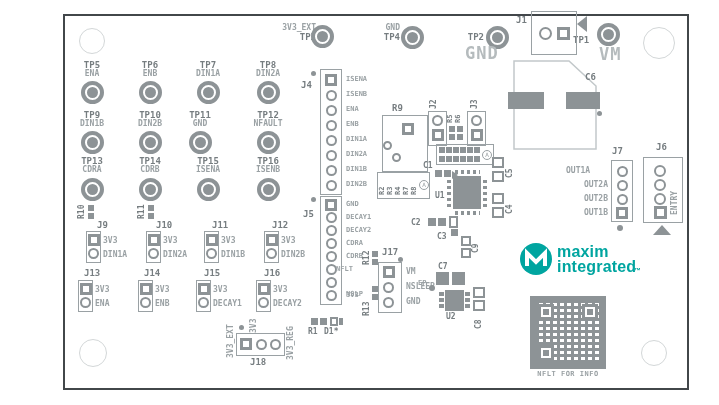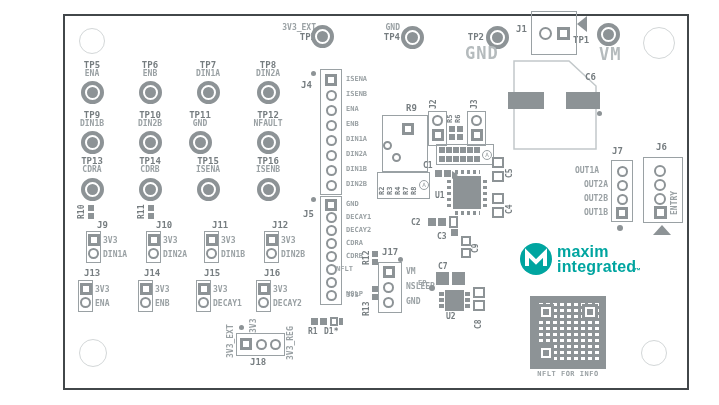--- a/index.html
+++ b/index.html
@@ -76,21 +76,21 @@
   <span class="tpa" style="left:401px;top:26px"></span>
 
   <div class="lbl l9 ref" style="left:436px;top:33px;width:48px;text-align:right">TP2</div>
   <span class="tpa" style="left:486px;top:26px"></span>
   <div class="big" style="left:465px;top:45px">GND</div>
 
   <div class="lbl l9 ref" style="left:573px;top:36px;width:24px">TP1</div>
   <span class="tpa" style="left:597px;top:23px"></span>
   <div class="big" style="left:599px;top:46px">VM</div>
 
-  <div class="lbl l9 ref" style="left:516px;top:25px">J1</div>
+  <div class="lbl l9 ref" style="left:516px;top:16px">J1</div>
   <div class="box" style="left:531px;top:11px;width:46px;height:44px"></div>
   <span class="pc" style="left:539px;top:27px;width:13px;height:13px"></span>
   <span class="ps" style="left:557px;top:27px;width:13px;height:13px"></span>
   <span class="triL" style="left:577px;top:16px"></span>
 
   <svg class="abs" style="left:512px;top:59px" width="86" height="92">
     <polygon points="2,2 57,2 84,27 84,90 2,90" fill="none" stroke="#c2c8ca" stroke-width="1.5"></polygon>
   </svg>
   <div class="sq" style="left:508px;top:92px;width:36px;height:17px"></div>
   <div class="sq" style="left:566px;top:92px;width:34px;height:17px"></div>
@@ -273,21 +273,21 @@
   <div class="lbl l7 sig" style="left:346px;top:291px">NSLP</div>
   <div class="lbl l7 sig" style="left:346px;top:292px">3V3</div>
 
   <div class="sq" style="left:311px;top:318px;width:7px;height:7px"></div>
   <div class="sq" style="left:320px;top:318px;width:7px;height:7px"></div>
   <div class="sqo" style="left:330px;top:317px;width:8px;height:9px"></div>
   <div class="sq" style="left:339px;top:318px;width:4px;height:7px"></div>
   <div class="lbl l8 ref" style="left:308px;top:328px">R1</div>
   <div class="lbl l8 ref" style="left:324px;top:328px">D1*</div>
 
-  <div class="lbl l9 ref" style="left:406px;top:104px">R9</div>
+  <div class="lbl l9 ref" style="left:392px;top:104px">R9</div>
   <div class="box" style="left:382px;top:115px;width:46px;height:57px"></div>
   <span class="ps" style="left:402px;top:123px"></span>
   <span class="pc" style="left:383px;top:141px;width:9px;height:9px"></span>
   <span class="pc" style="left:392px;top:153px;width:9px;height:9px"></span>
 
   <div class="box" style="left:377px;top:172px;width:53px;height:27px"></div>
   <div class="lbl l7 v ref" style="left:379px;top:175px;height:20px">R2</div>
   <div class="lbl l7 v ref" style="left:387px;top:175px;height:20px">R3</div>
   <div class="lbl l7 v ref" style="left:395px;top:175px;height:20px">R4</div>
   <div class="lbl l7 v ref" style="left:403px;top:175px;height:20px">R7</div>
@@ -384,21 +384,21 @@
   <div class="sqo" style="left:473px;top:287px;width:12px;height:11px"></div>
   <div class="sqo" style="left:473px;top:300px;width:12px;height:11px"></div>
   <div class="lbl l8 v ref" style="left:475px;top:313px;height:16px">C8</div>
 
   <div class="lbl l9 ref" style="left:612px;top:147px">J7</div>
   <div class="box" style="left:611px;top:160px;width:22px;height:62px"></div>
   <span class="pc" style="left:617px;top:166px"></span>
   <span class="pc" style="left:617px;top:180px"></span>
   <span class="pc" style="left:617px;top:194px"></span>
   <span class="ps" style="left:616px;top:207px"></span>
-  <div class="lbl l8 sig" style="left:566px;top:167px;width:42px;text-align:center">OUT1A</div>
+  <div class="lbl l8 sig" style="left:566px;top:167px;width:42px;text-align:left">OUT1A</div>
   <div class="lbl l8 sig" style="left:566px;top:181px;width:42px;text-align:right">OUT2A</div>
   <div class="lbl l8 sig" style="left:566px;top:195px;width:42px;text-align:right">OUT2B</div>
   <div class="lbl l8 sig" style="left:566px;top:209px;width:42px;text-align:right">OUT1B</div>
   <span class="dot" style="left:617px;top:225px;width:6px;height:6px"></span>
 
   <div class="lbl l9 ref" style="left:656px;top:143px">J6</div>
   <div class="box" style="left:643px;top:157px;width:40px;height:66px"></div>
   <span class="pc" style="left:654px;top:165px;width:12px;height:12px"></span>
   <span class="pc" style="left:654px;top:179px;width:12px;height:12px"></span>
   <span class="pc" style="left:654px;top:193px;width:12px;height:12px"></span>

